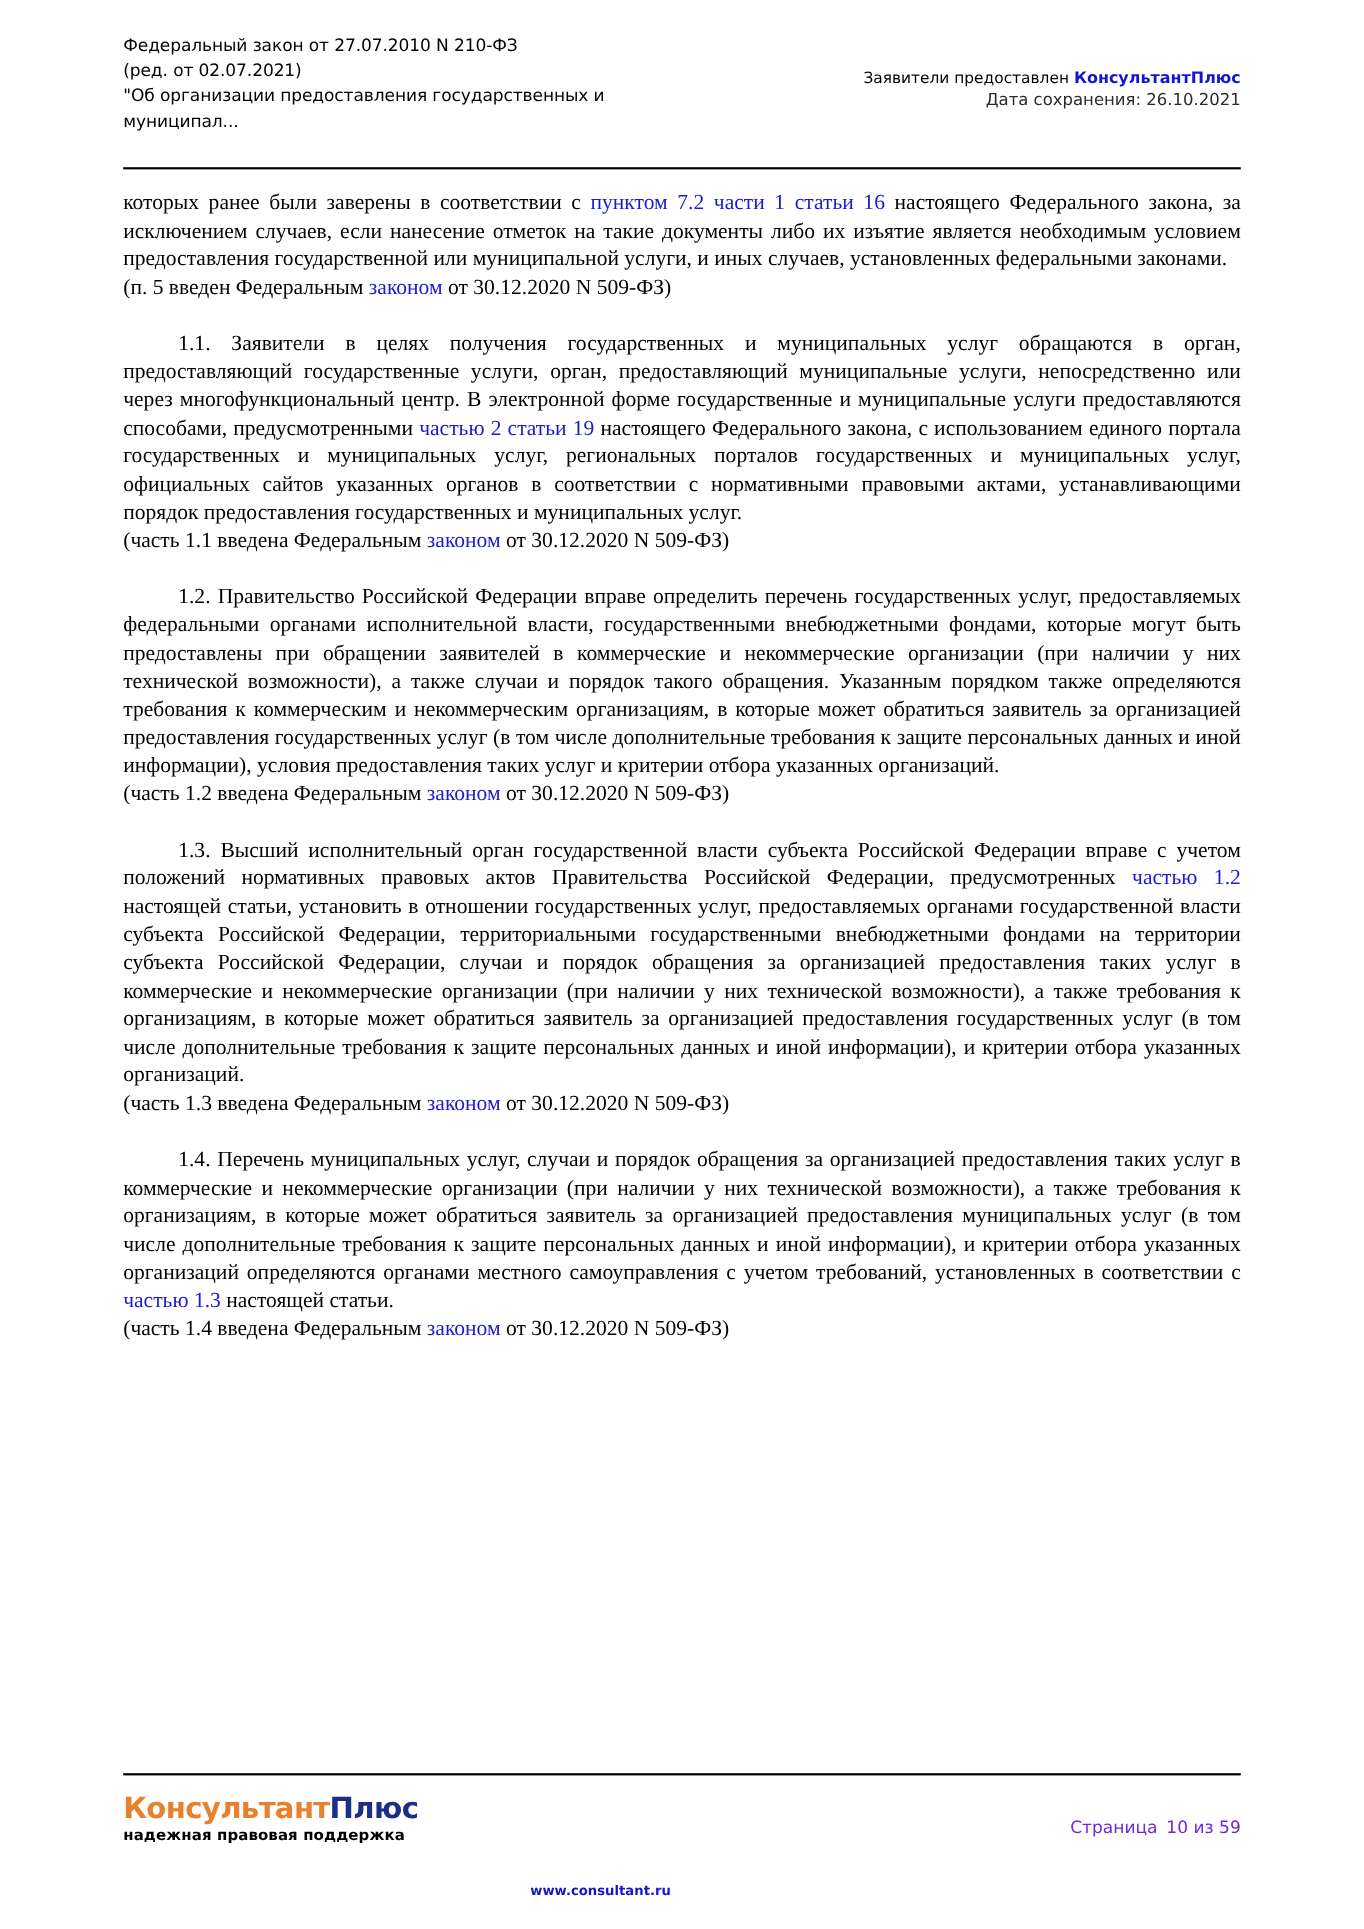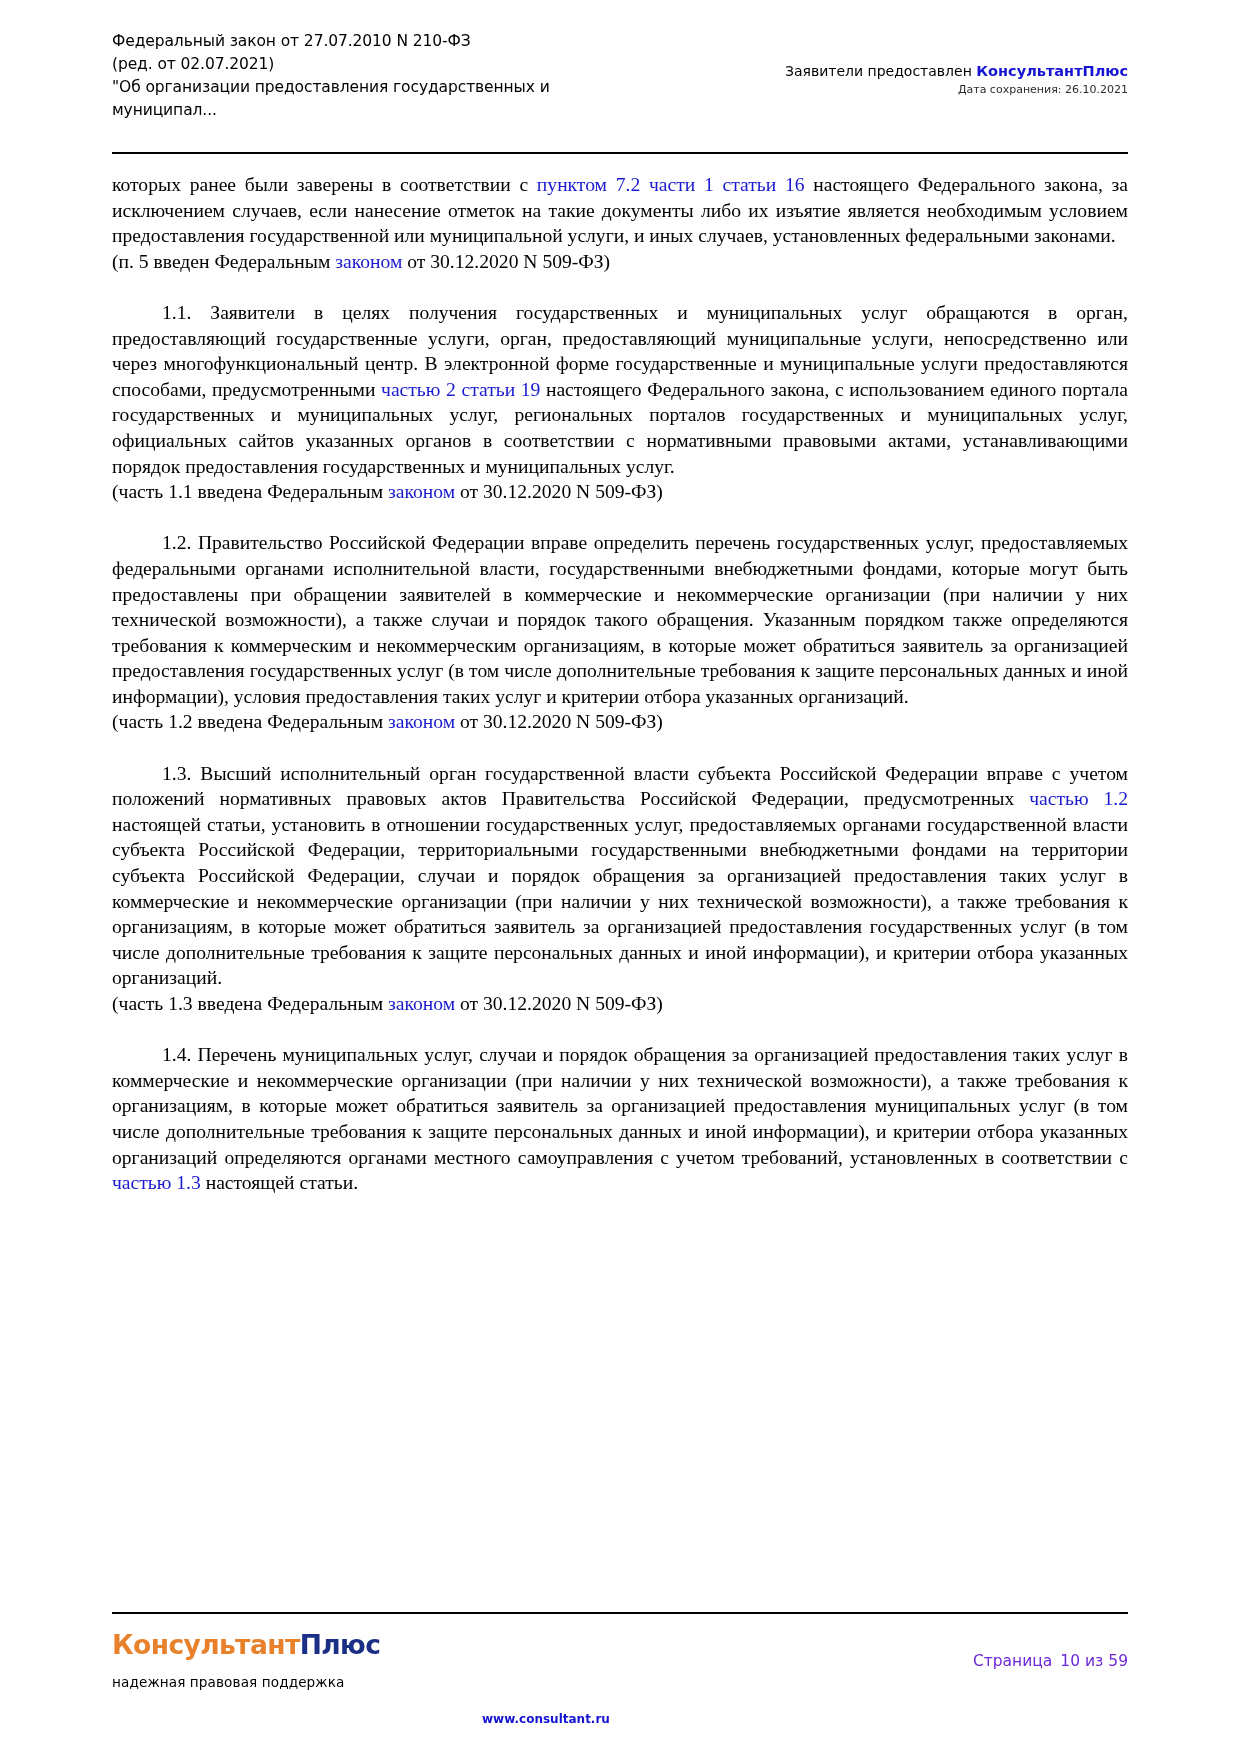--- a/index.html
+++ b/index.html
@@ -58,21 +58,21 @@
     line-height: 20px;
     color: #000000;
     white-space: nowrap;
   }
   .hr-line1 .brand {
     color: #1414d2;
     font-weight: bold;
     font-size: 14.5px;
   }
   .hr-line2 {
-    font-size: 11px;
+    font-size: 15px;
     line-height: 18px;
     color: #2b2b2b;
     white-space: nowrap;
   }
 
   .rule-top {
     position: absolute;
     left: 112px;
     top: 152px;
     width: 1016px;
@@ -140,26 +140,26 @@
     font-size: 26.5px;
     font-weight: bold;
     line-height: 30px;
     letter-spacing: -0.6px;
     white-space: nowrap;
   }
   .logo-main .k { color: #e8812b; }
   .logo-main .p { color: #1b2f86; }
   .logo-sub {
     font-size: 13.6px;
-    font-weight: normal;
+    font-weight: bold;
     color: #000000;
     line-height: 18px;
     letter-spacing: 0.1px;
     white-space: nowrap;
-    margin-top: 13px;
+    margin-top: 0;
   }
   .footer-site {
     position: absolute;
     left: 370px;
     top: 37px;
     font-family: "DejaVu Sans", "Liberation Sans", sans-serif;
     font-size: 12px;
     font-weight: bold;
     color: #1414d2;
     white-space: nowrap;
@@ -217,20 +217,21 @@
     <div class="gap"></div>
 
     <p class="para"><span>1.3. Высший исполнительный орган государственной власти субъекта Российской Федерации вправе с учетом положений нормативных правовых актов Правительства Российской Федерации, предусмотренных </span><span class="lnk">частью 1.2</span><span> настоящей статьи, установить в отношении государственных услуг, предоставляемых органами государственной власти субъекта Российской Федерации, территориальными государственными внебюджетными фондами на территории субъекта Российской Федерации, случаи и порядок обращения за организацией предоставления таких услуг в коммерческие и некоммерческие организации (при наличии у них технической возможности), а также требования к организациям, в которые может обратиться заявитель за организацией предоставления государственных услуг (в том числе дополнительные требования к защите персональных данных и иной информации), и критерии отбора указанных организаций.</span></p>
 
     <p class="para noindent nojust"><span>(часть 1.3 введена Федеральным </span><span class="lnk">законом</span><span> от 30.12.2020 N 509-ФЗ)</span></p>
 
     <div class="gap"></div>
 
     <p class="para"><span>1.4. Перечень муниципальных услуг, случаи и порядок обращения за организацией предоставления таких услуг в коммерческие и некоммерческие организации (при наличии у них технической возможности), а также требования к организациям, в которые может обратиться заявитель за организацией предоставления муниципальных услуг (в том числе дополнительные требования к защите персональных данных и иной информации), и критерии отбора указанных организаций определяются органами местного самоуправления с учетом требований, установленных в соответствии с </span><span class="lnk">частью 1.3</span><span> настоящей статьи.</span></p>
 
+    <p class="para noindent nojust"><span>(часть 1.4 введена Федеральным </span><span class="lnk">законом</span><span> от 30.12.2020 N 509-ФЗ)</span></p>
 
   </div>
 
   <div class="rule-bottom"></div>
 
   <div class="doc-footer">
     <div class="logo-block">
       <div class="logo-main"><span class="k">Консультант</span><span class="p">Плюс</span></div>
       <div class="logo-sub">надежная правовая поддержка</div>
     </div>

